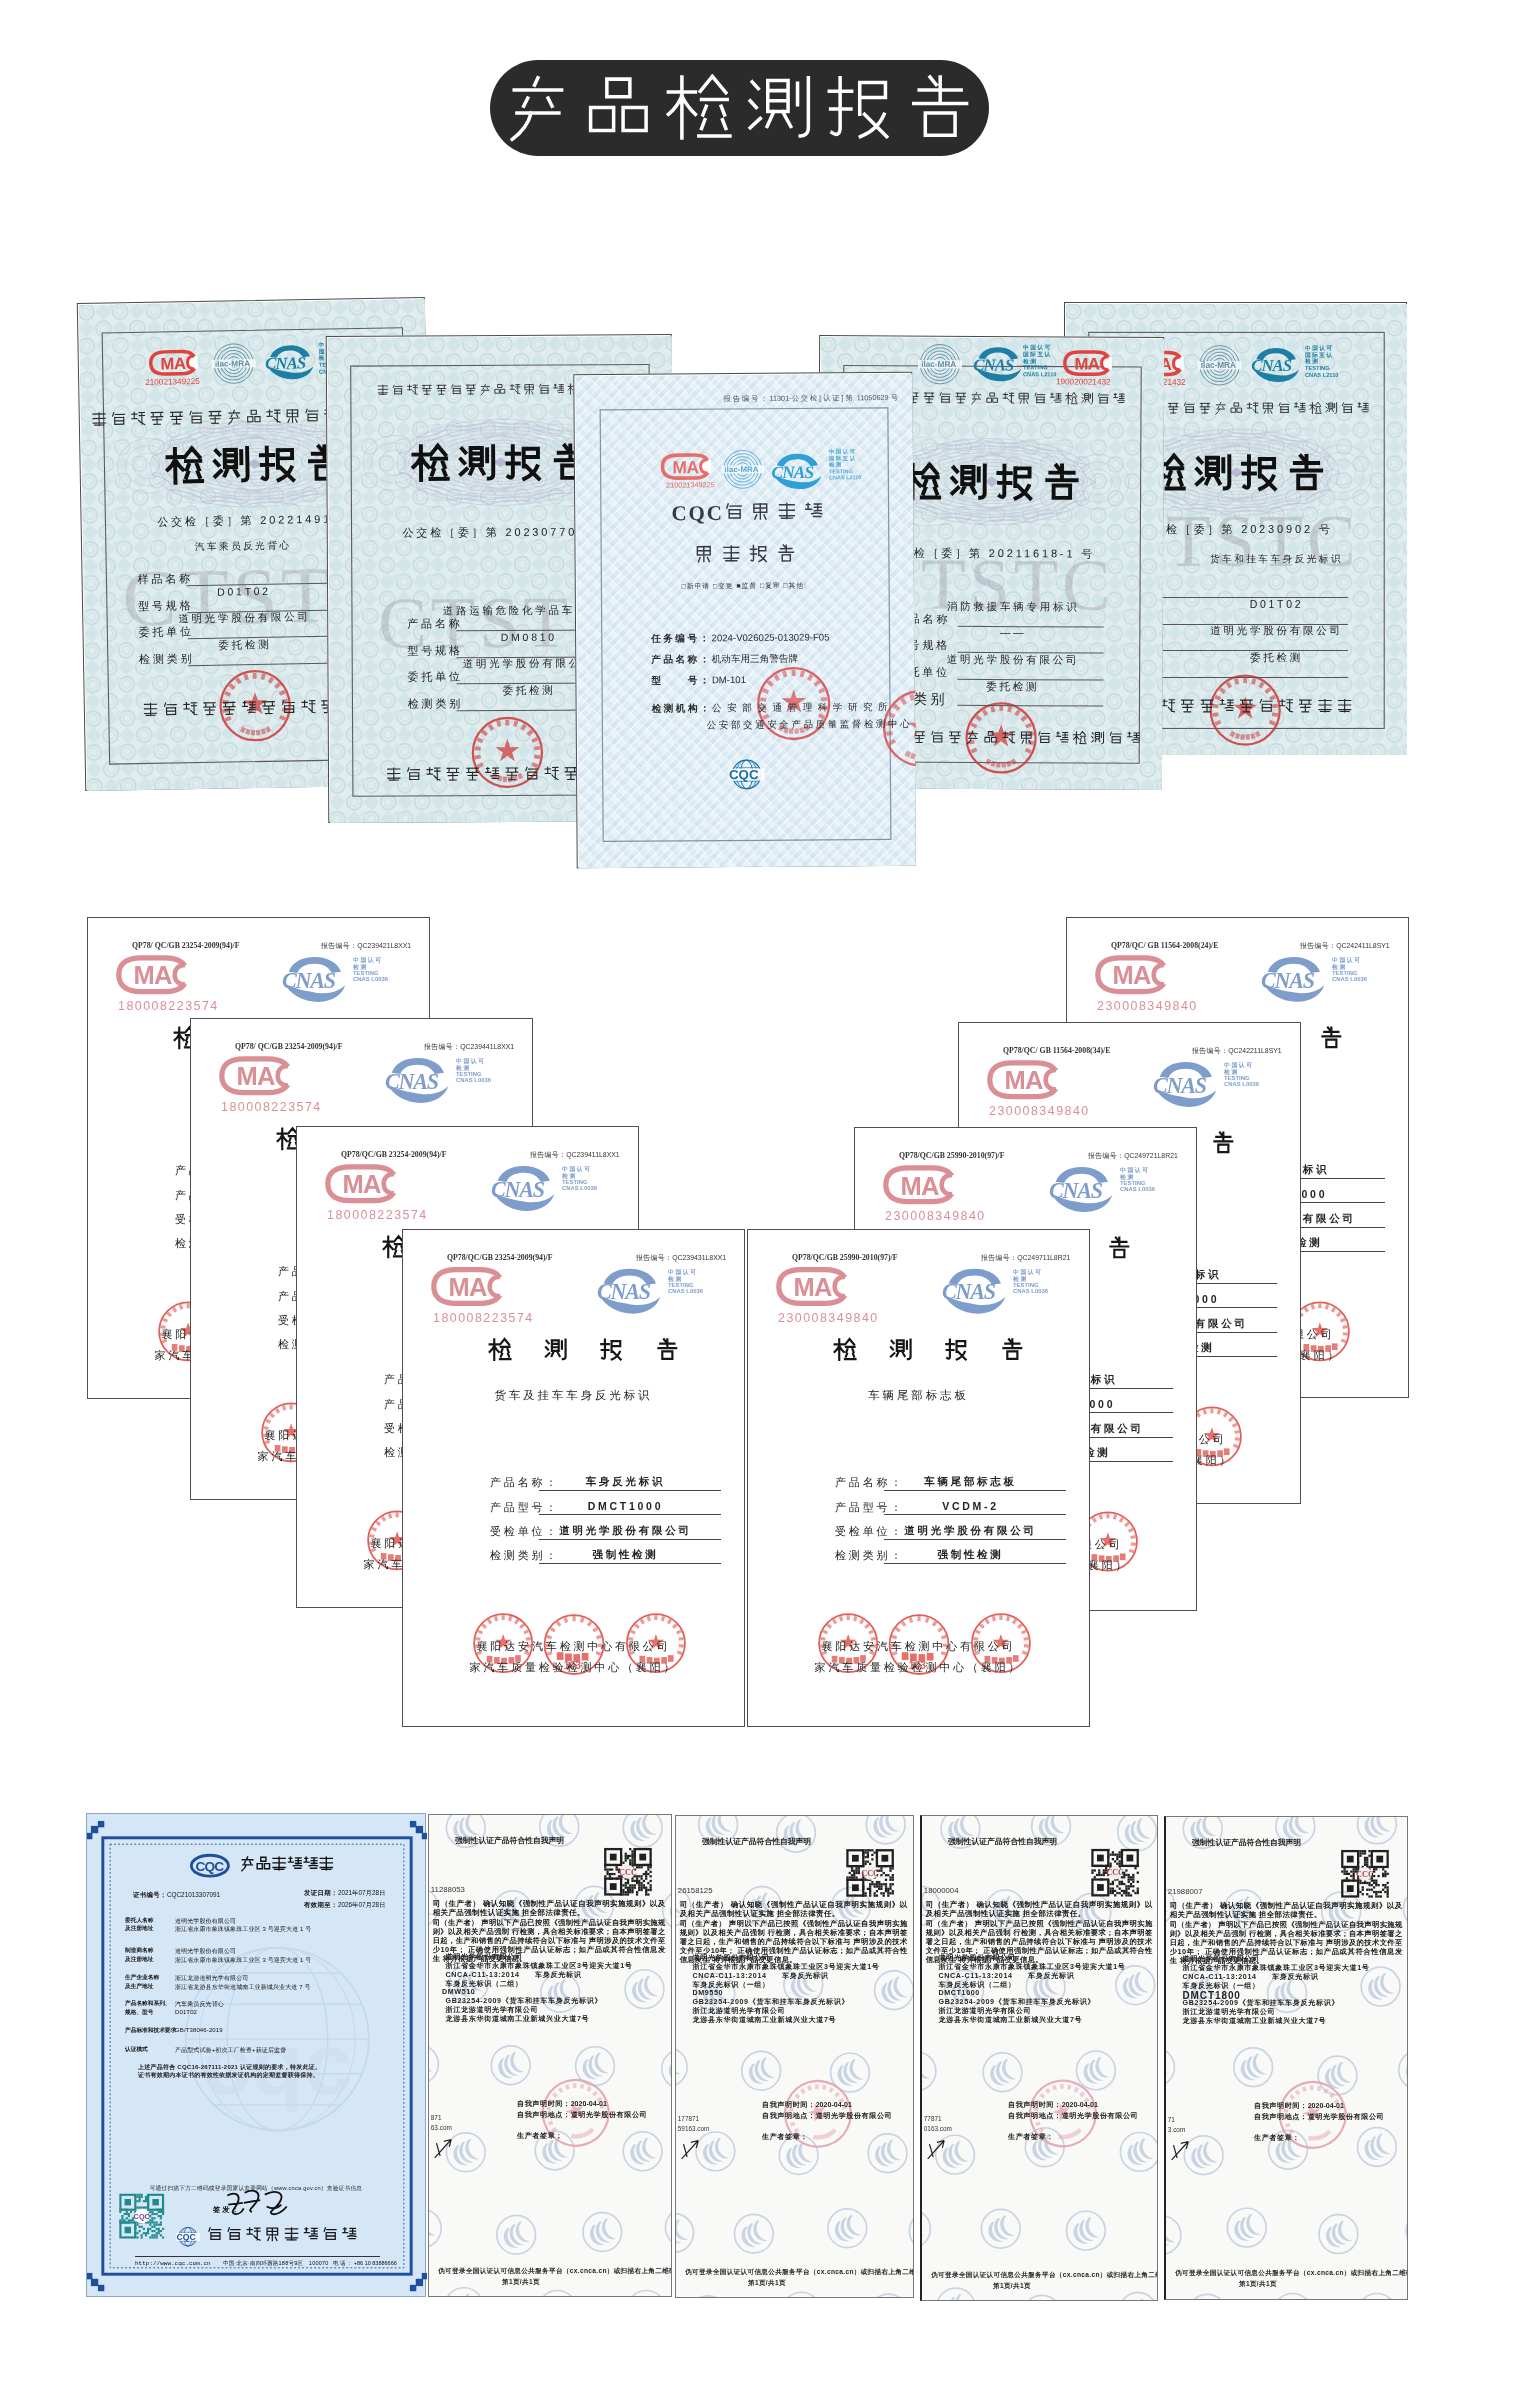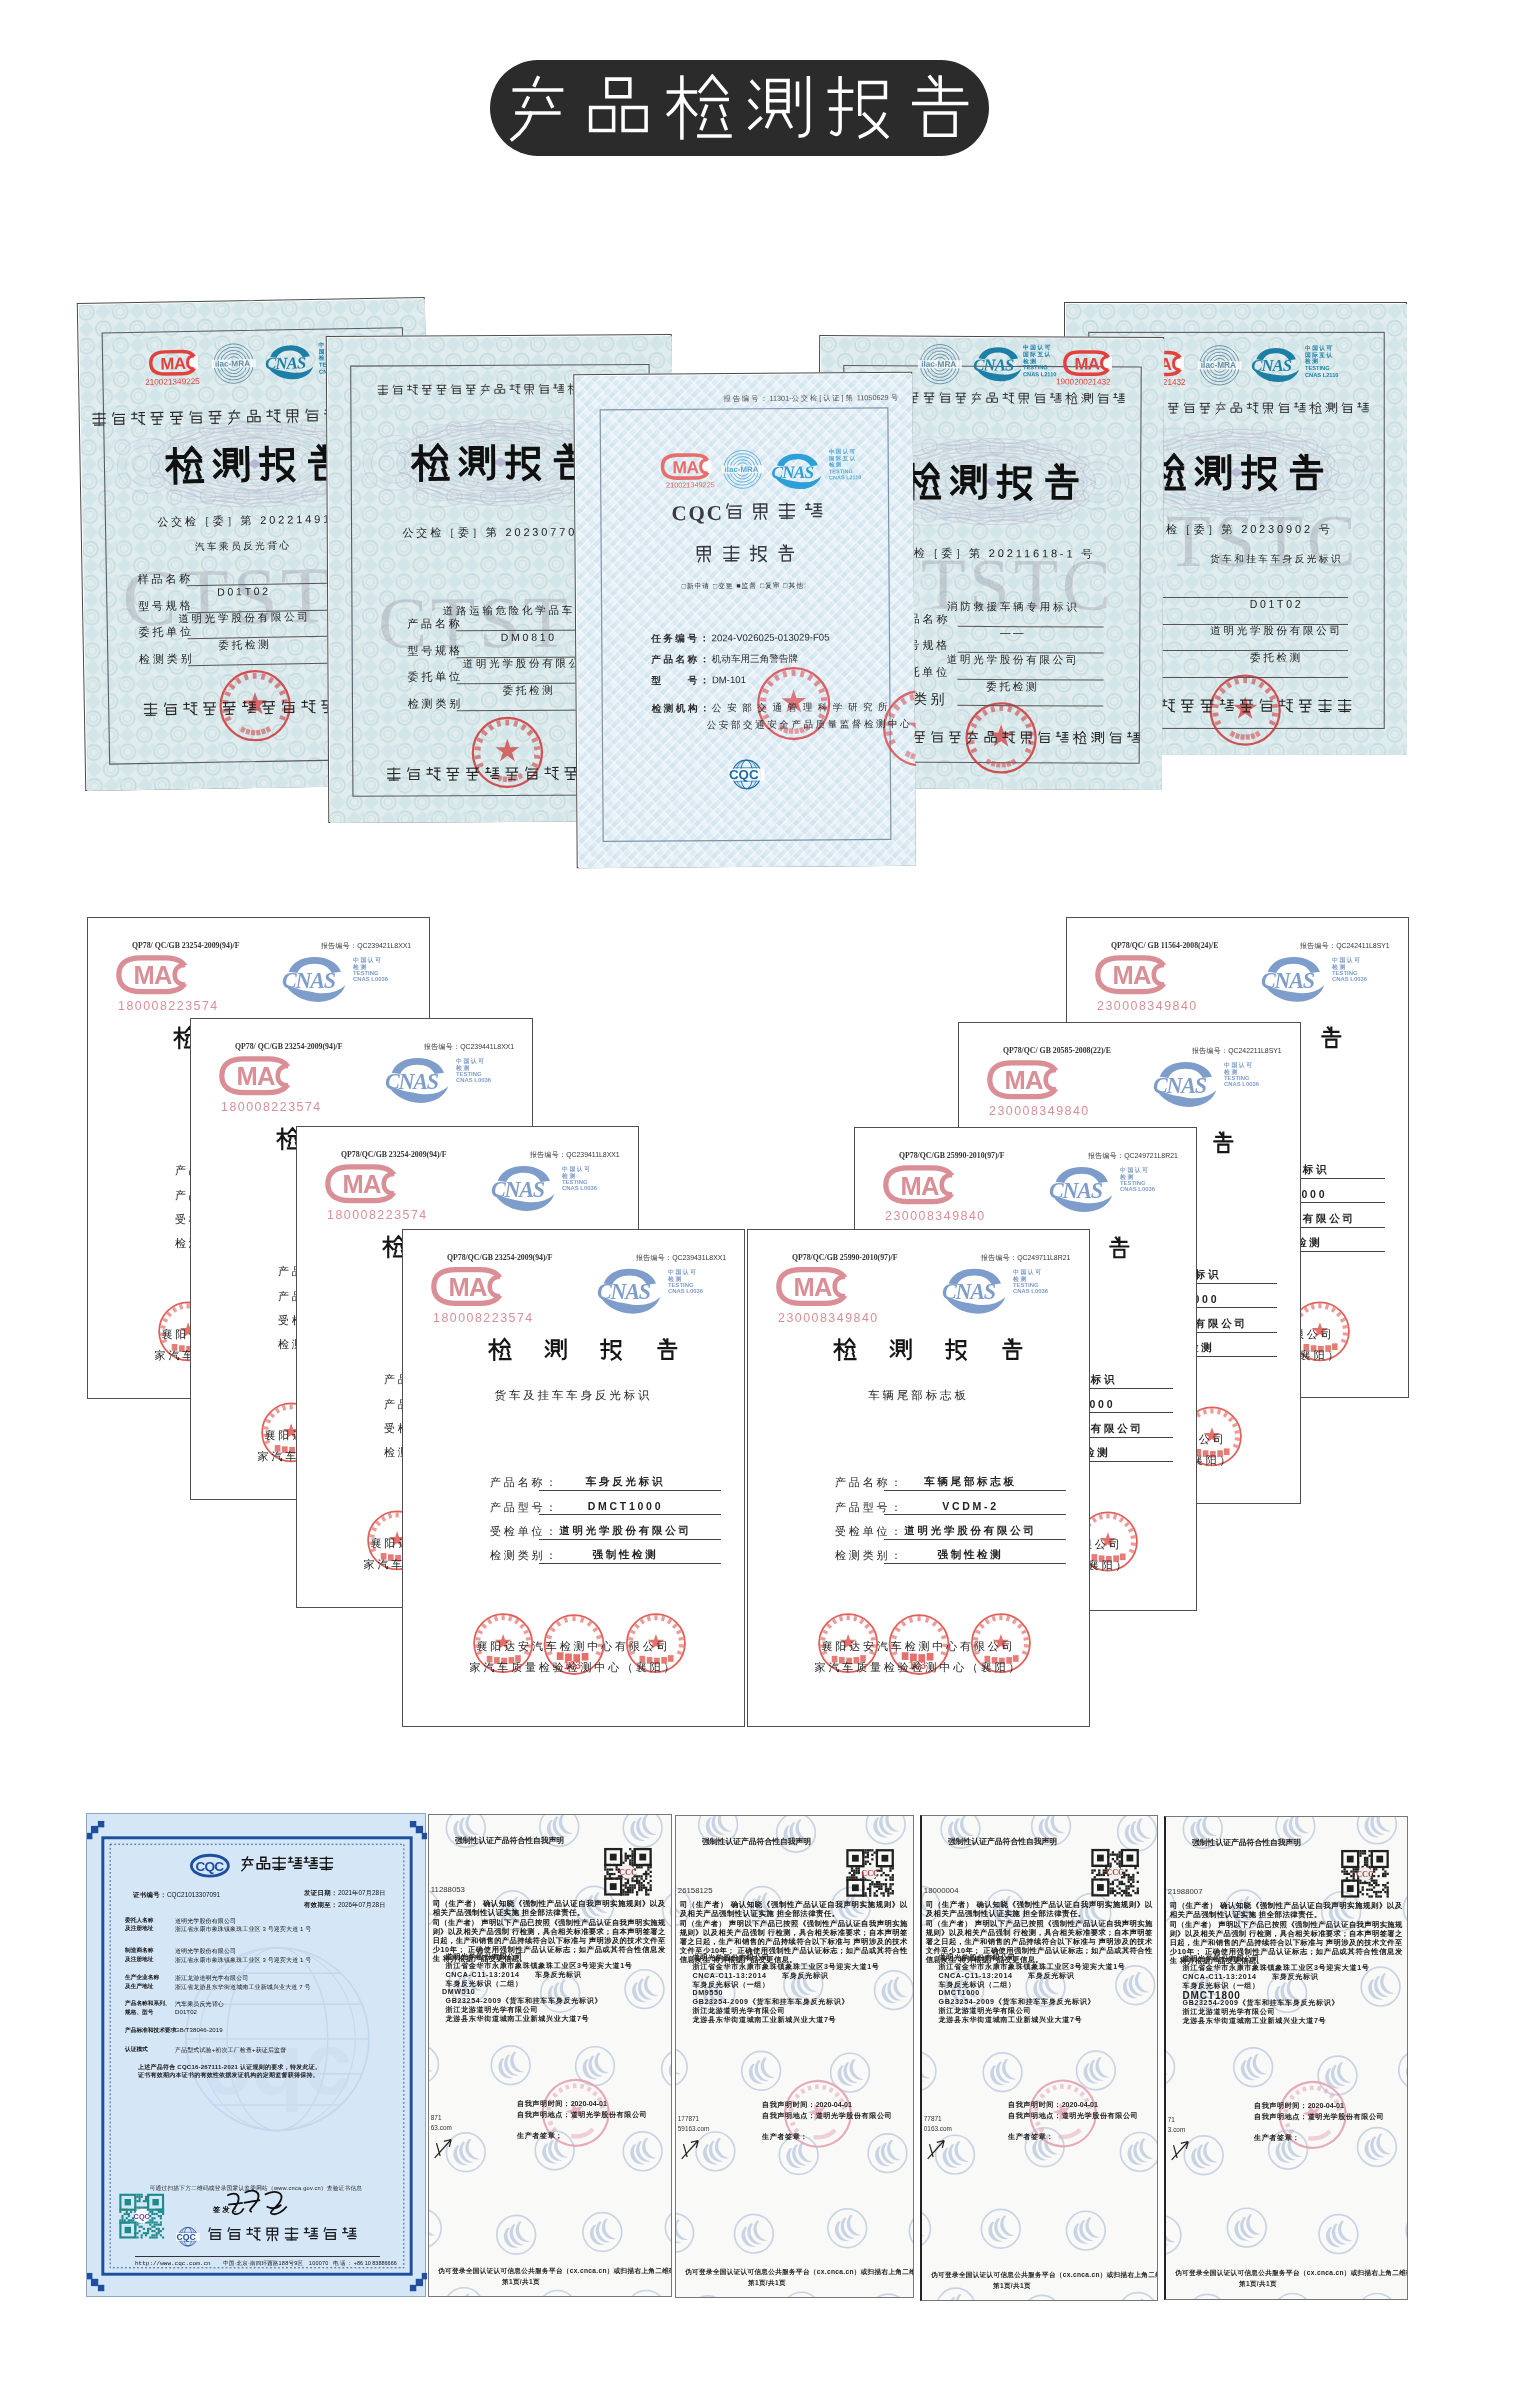--- a/index.html
+++ b/index.html
@@ -904,21 +904,21 @@
     <div class="t cjk" style="left:117px;top:294px;width:211px;text-align:center;font-size:10.5px;color:#222;font-weight:bold;">道明光学股份有限公司</div>
     <div style="position:absolute;left:136px;top:309px;width:182px;border-top:1px solid #444;"></div>
     <div class="t cjk" style="left:87px;top:318px;font-size:11px;color:#222;">检测类别：</div>
     <div class="t cjk" style="left:117px;top:318px;width:211px;text-align:center;font-size:10.5px;color:#222;font-weight:bold;">强制性检测</div>
     <div style="position:absolute;left:136px;top:333px;width:182px;border-top:1px solid #444;"></div>
     <div class="t cjk ctr" style="left:0;right:0;top:409px;font-size:11px;color:#222;">襄阳达安汽车检测中心有限公司</div>
     <div class="t cjk ctr" style="left:0;right:0;top:430px;font-size:11px;color:#222;">家汽车质量检验检测中心（襄阳）</div>
   </div>
 
 <div class="cert" style="left:958px;top:1022px;width:343px;height:482px;background:#fff;border:1.4px solid #4f4f4f;box-sizing:border-box;">
-    <div class="t lat" style="left:44px;top:23px;font-size:7.8px;font-weight:bold;font-family:Liberation Serif,serif;color:#333;">QP78/QC/ GB 20585-2008(22)/E</div>
+    <div class="t lat" style="left:44px;top:23px;font-size:7.8px;font-weight:bold;font-family:Liberation Serif,serif;color:#333;">QP78/QC/ GB 11564-2008(34)/E</div>
     <div class="t" style="left:233px;top:23px;font-size:6.9px;color:#333;letter-spacing:0.05em;">报告编号：<span class="lat">QC242211L8SY1</span></div>
     <svg width="343" height="482" viewBox="0 0 375 526" style="position:absolute;left:0;top:0">
       <g color="#d98f95">
         <use href="#lg-cma" x="30" y="40" width="82" height="43"></use>
       </g>
       <g color="#7e9dcb">
         <use href="#lg-cnas" x="210" y="40" width="74" height="54"></use>
       </g>
       <g color="#161616" stroke-width="9.5">
         <use href="#fg-jian" x="93.5" y="118.0" width="25" height="25"></use>

